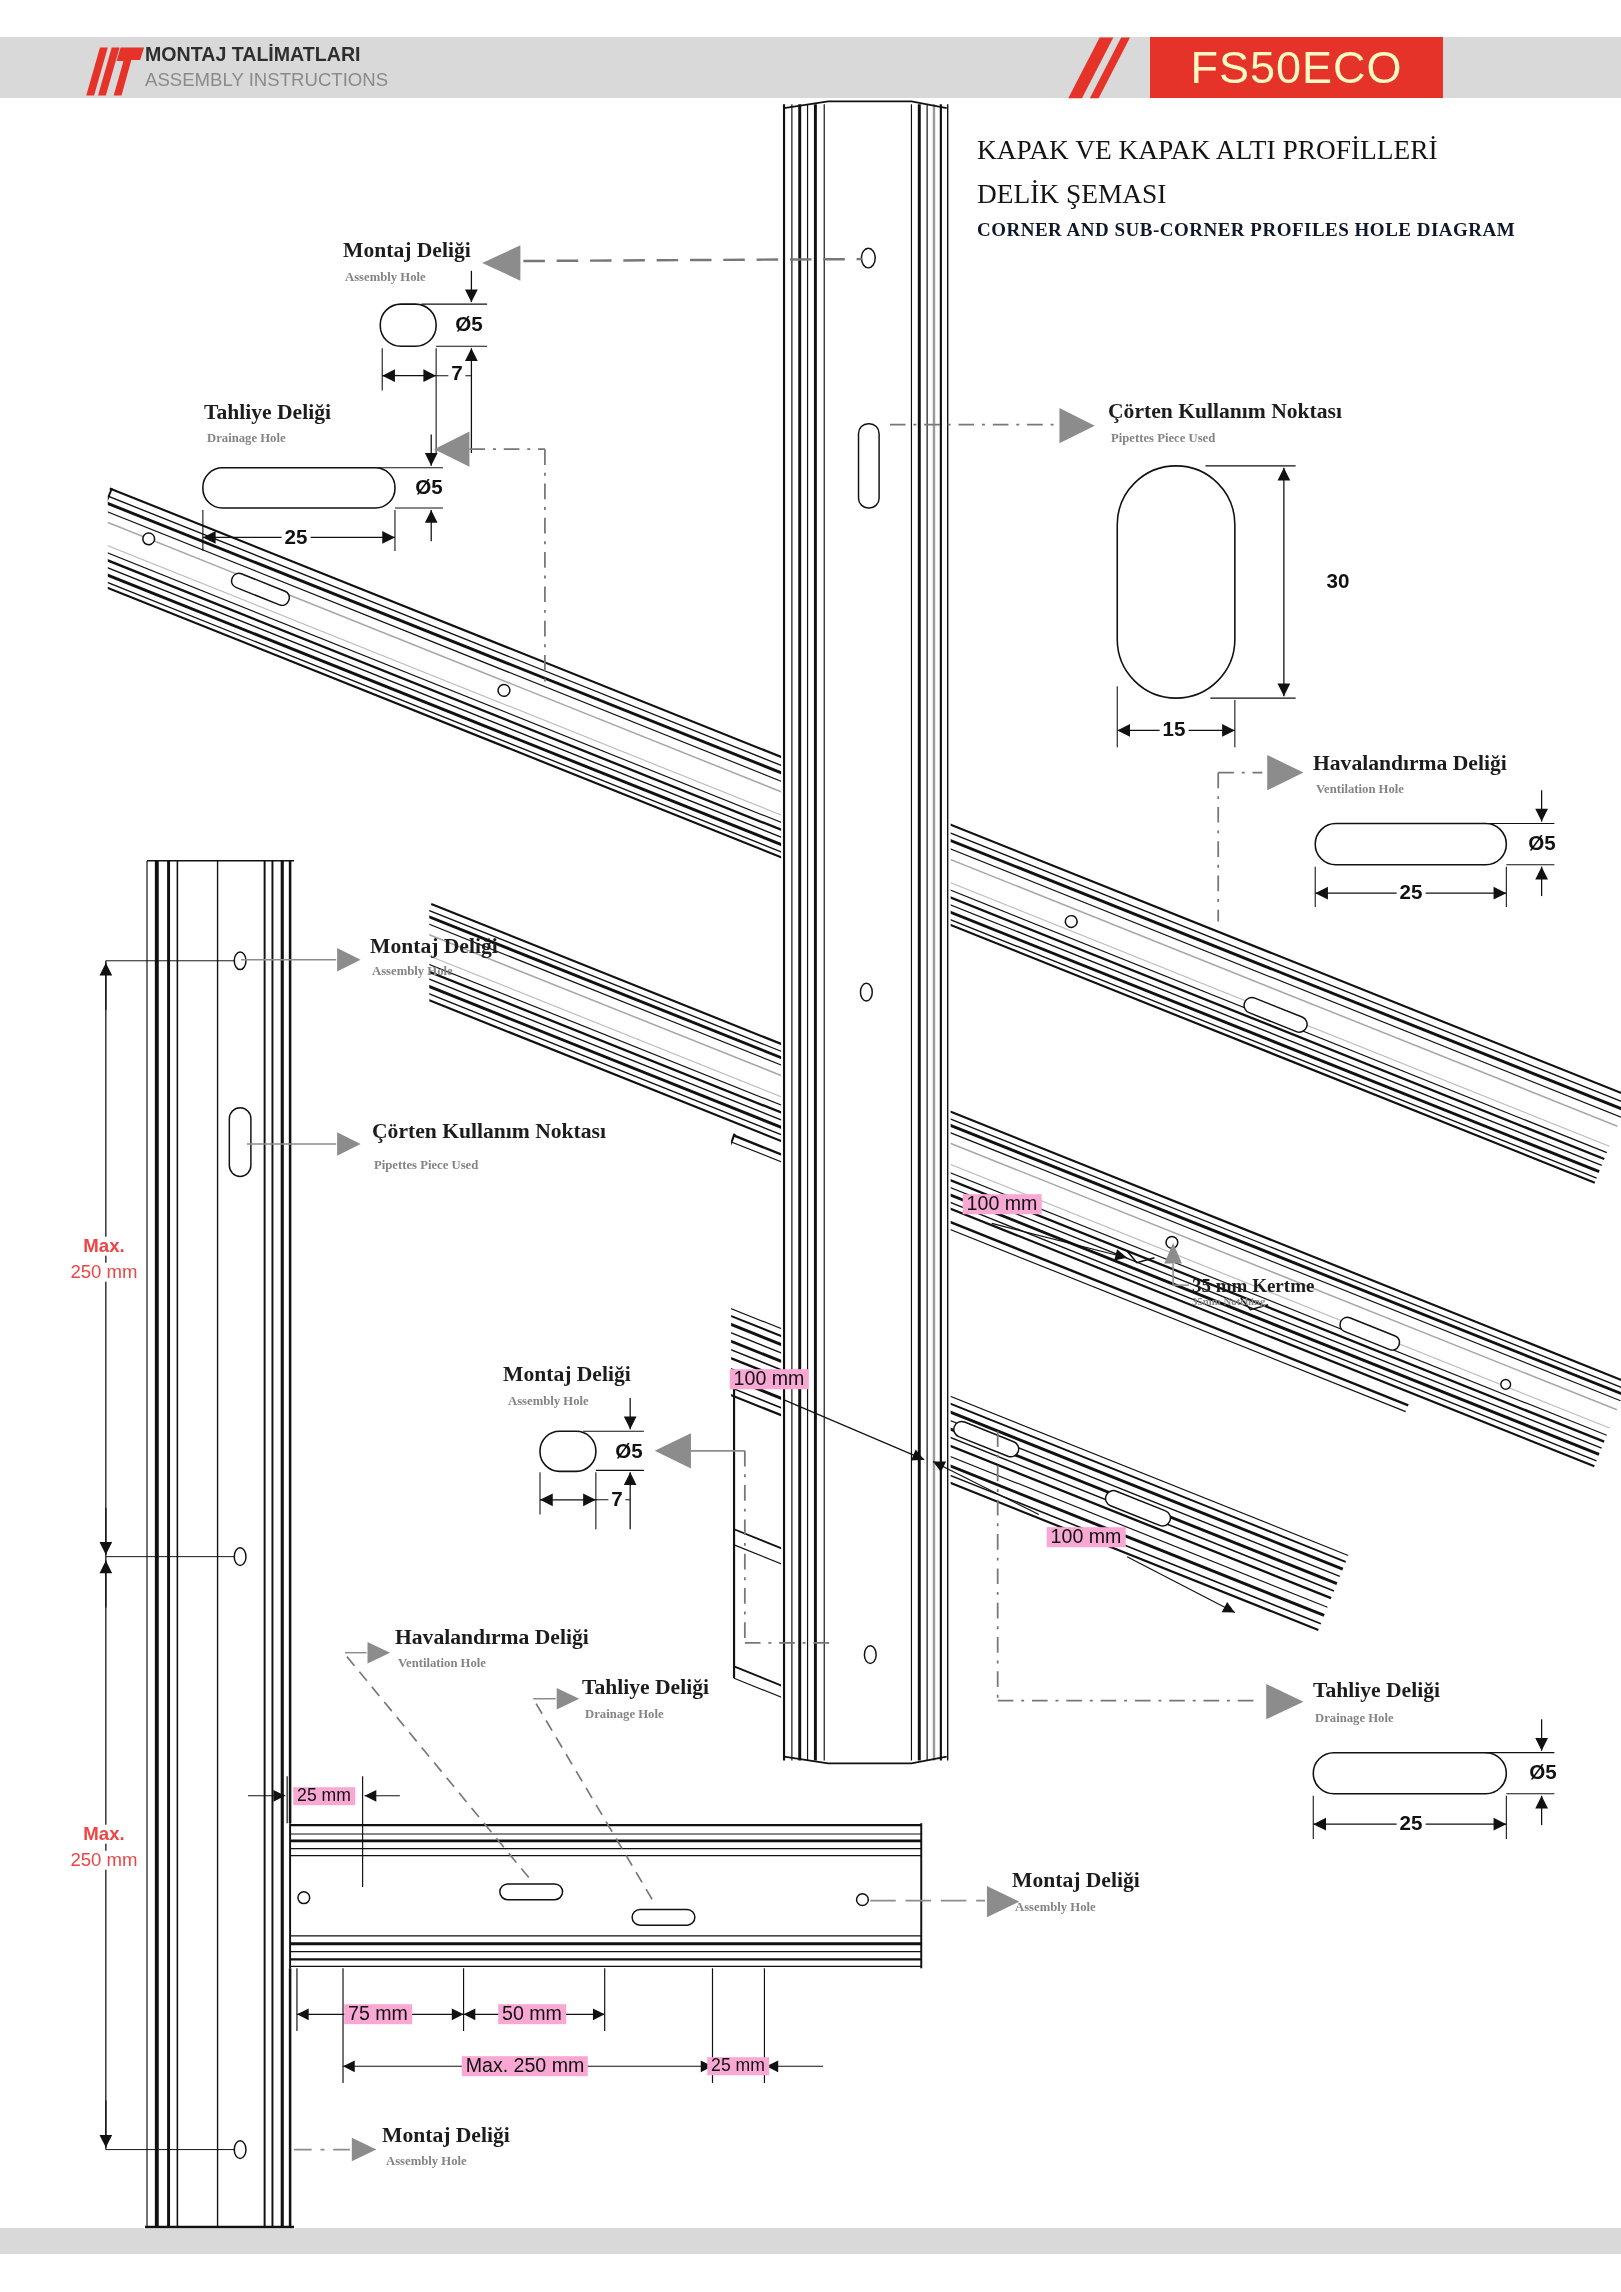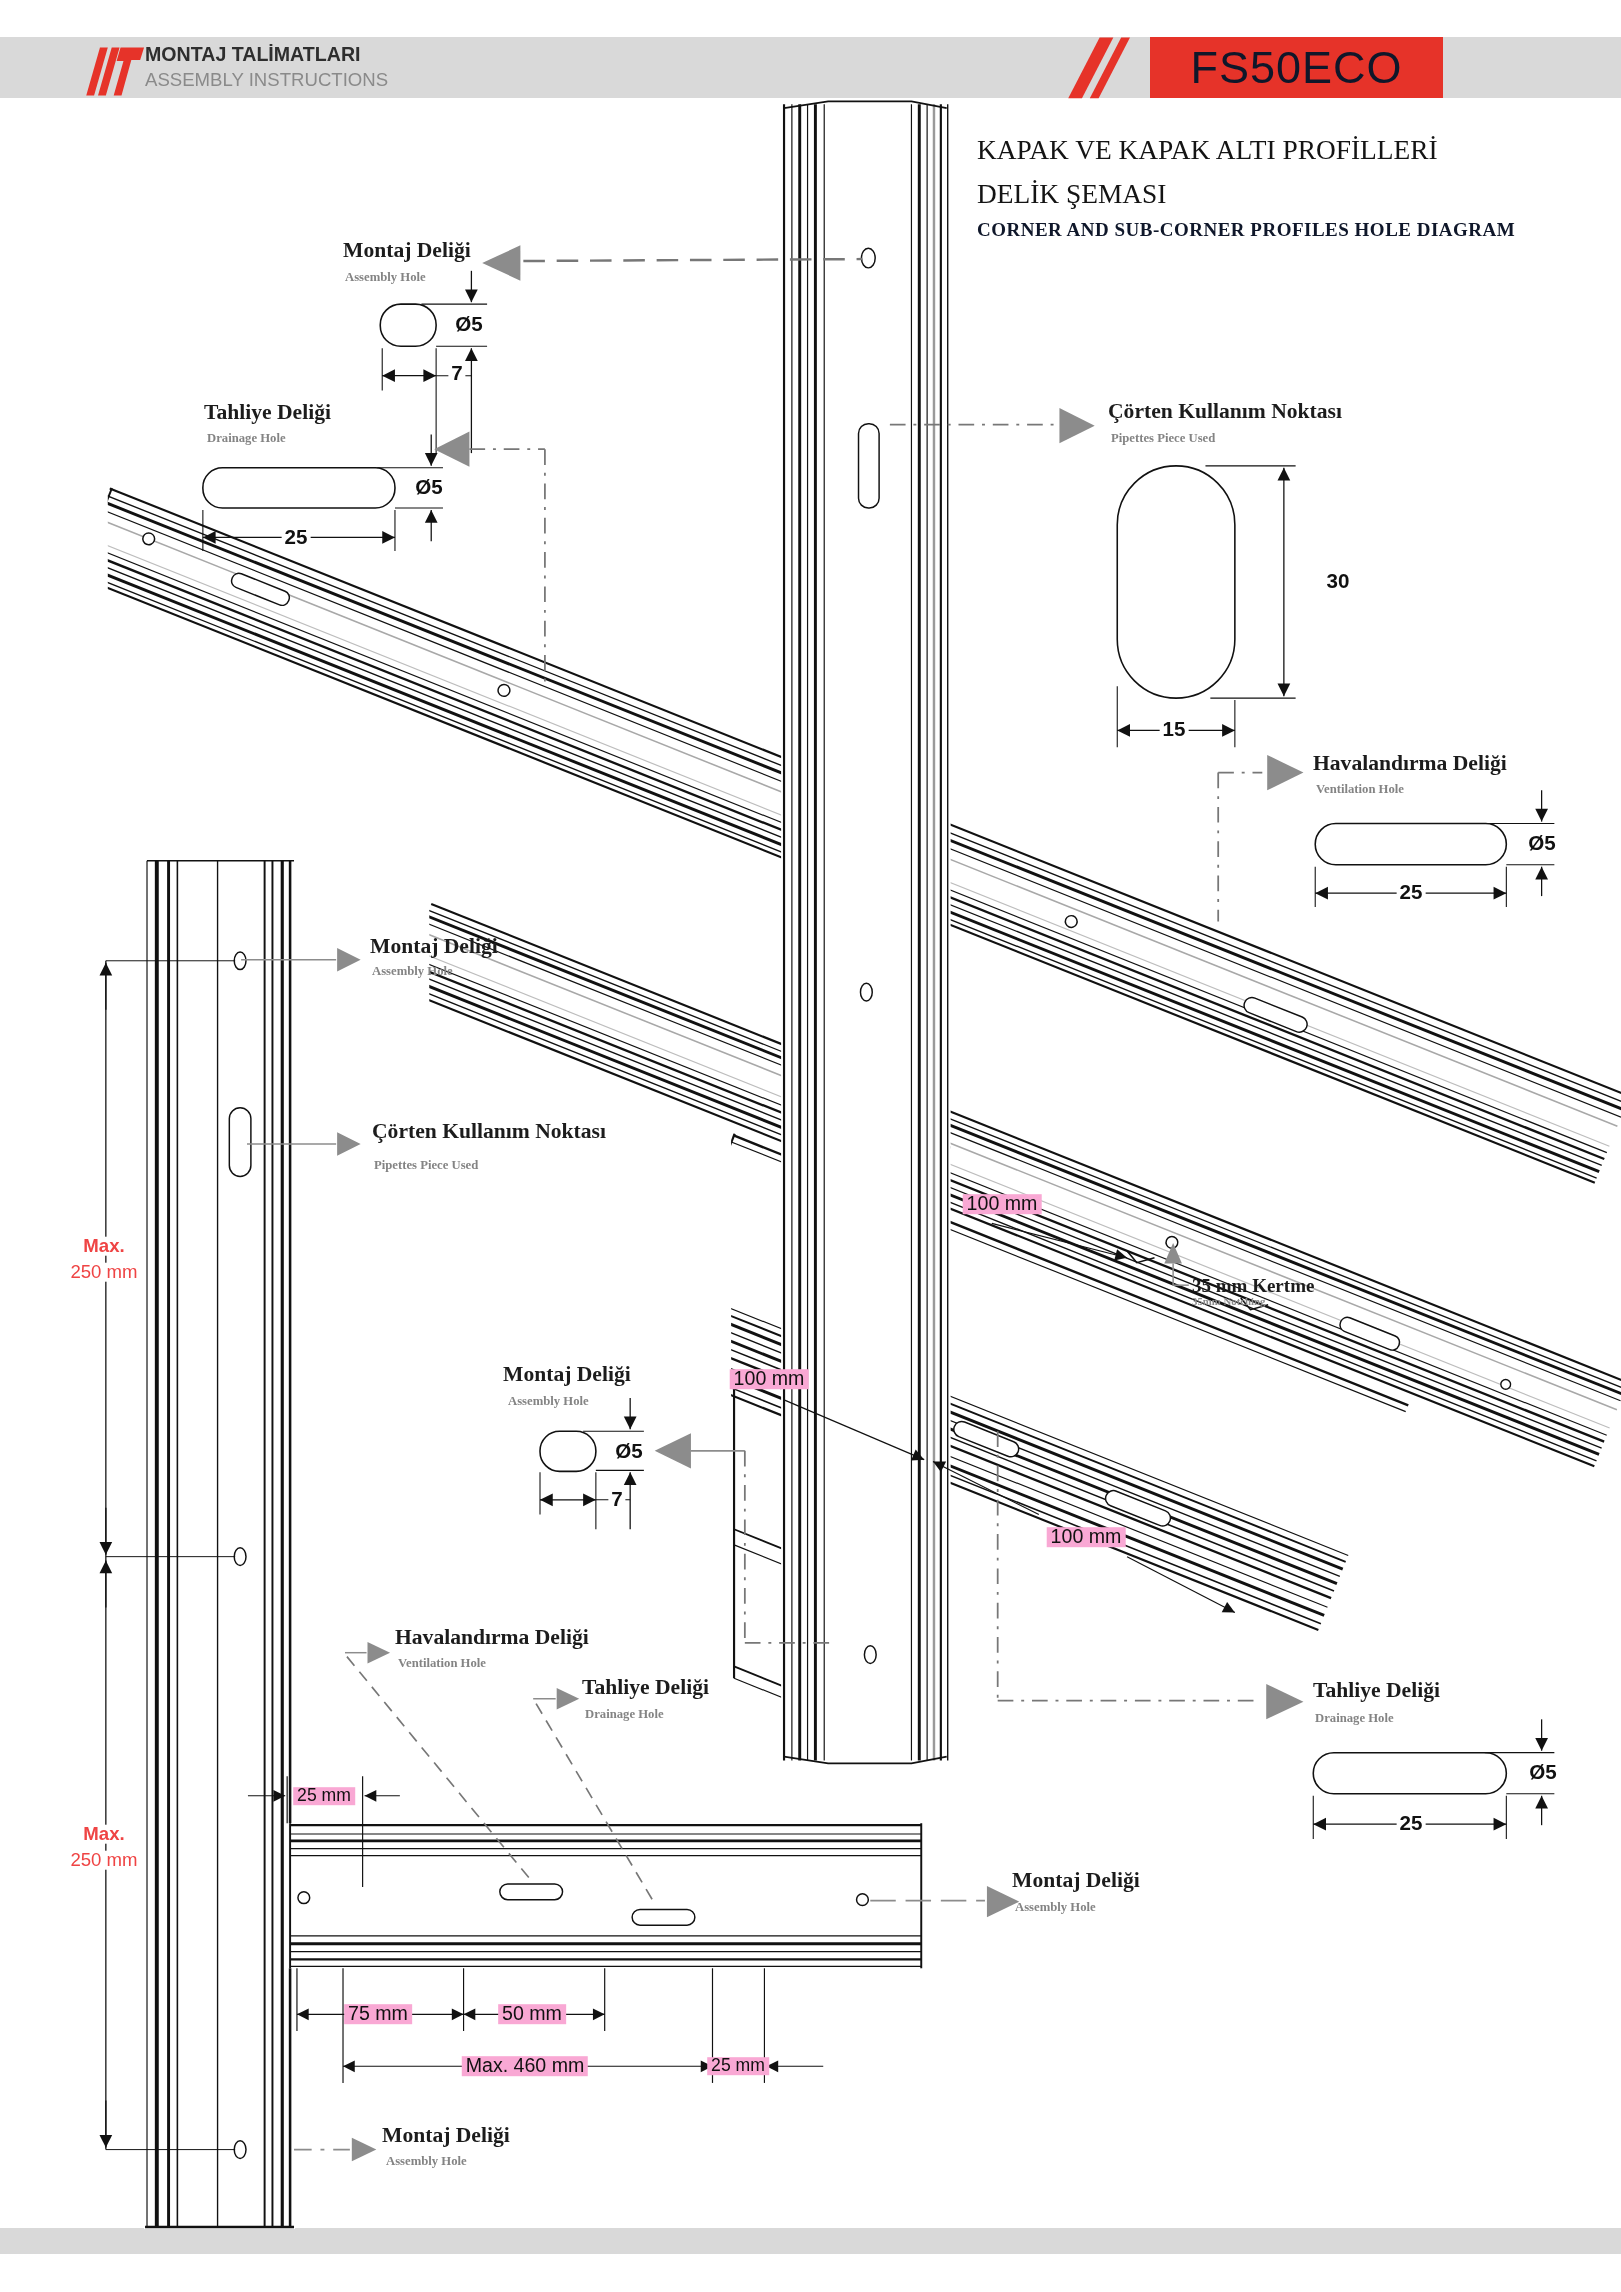--- a/index.html
+++ b/index.html
@@ -4,21 +4,21 @@
 <style>
   html,body{margin:0;padding:0;background:#fff;}
   .page{position:relative;width:1621px;height:2293px;background:#fff;overflow:hidden;
         font-family:"Liberation Sans",sans-serif;}
   .abs{position:absolute;}
   .band{position:absolute;left:0;width:1621px;height:61px;background:#d9d9d9;}
   .brand-title{font-size:19.6px;font-weight:700;color:#2e2e2e;white-space:nowrap;line-height:1;}
   .brand-sub{font-size:18.6px;color:#8a8a8a;white-space:nowrap;line-height:1;}
   .product-box{position:absolute;left:1150px;top:37px;width:293px;height:61px;background:#e63329;
         display:flex;align-items:center;justify-content:center;}
-  .product-box span{font-size:45px;color:#0f172a;letter-spacing:1px;line-height:1;}
+  .product-box span{font-size:45px;color:#fef9c3;letter-spacing:1px;line-height:1;}
   .title-tr{font-family:"Liberation Serif",serif;font-weight:400;font-size:27.4px;color:#141414;
         white-space:nowrap;line-height:1;}
   .title-en{font-family:"Liberation Serif",serif;font-weight:700;font-size:19px;color:#0f172a;
         letter-spacing:0.5px;white-space:nowrap;line-height:1;}
   .co-tr{font-family:"Liberation Serif",serif;font-weight:700;font-size:21.6px;color:#1c1c1c;
         white-space:nowrap;line-height:1;}
   .co-en{font-family:"Liberation Serif",serif;font-weight:700;font-size:12.7px;color:#848484;
         white-space:nowrap;line-height:1;}
   .co-tr-s{font-family:"Liberation Serif",serif;font-weight:700;font-size:19px;color:#1c1c1c;
         white-space:nowrap;line-height:1;}
@@ -464,17 +464,17 @@
   <div class="abs ctr dimv" style="left:104px;top:1834px;font-weight:700;">Max.</div>
   <div class="abs ctr dimv" style="left:104px;top:1860px;">250 mm</div>
 
   <div class="abs ctr dimr" style="left:1002px;top:1204px;">100 mm</div>
   <div class="abs ctr dimr" style="left:769px;top:1379px;">100 mm</div>
   <div class="abs ctr dimr" style="left:1086px;top:1537px;">100 mm</div>
 
   <div class="abs ctr dimr dims" style="left:324px;top:1796px;">25 mm</div>
   <div class="abs ctr dimr" style="left:378px;top:2014px;">75 mm</div>
   <div class="abs ctr dimr" style="left:532px;top:2014px;">50 mm</div>
-  <div class="abs ctr dimr" style="left:525px;top:2066px;">Max. 460 mm</div>
+  <div class="abs ctr dimr" style="left:525px;top:2066px;">Max. 250 mm</div>
   <div class="abs ctr dimr dims" style="left:738px;top:2066px;">25 mm</div>
 
 </div>
 
 
 </body></html>

